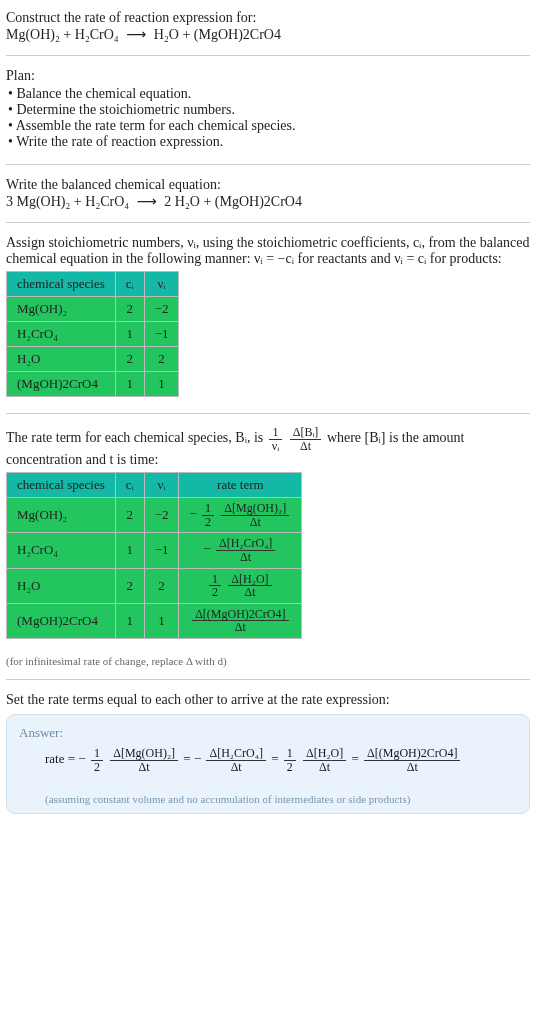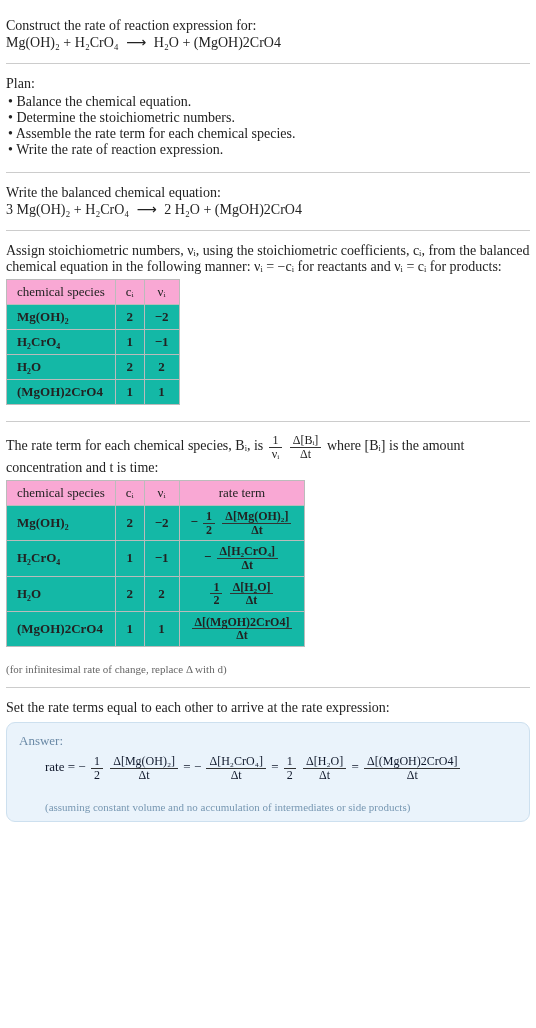--- a/index.html
+++ b/index.html
@@ -5,21 +5,21 @@
   body {
     margin: 0;
     padding: 0;
     font-family: Georgia, 'Times New Roman', serif;
     font-size: 14px;
     color: #222;
     width: 536px;
     background: #fff;
   }
   .container {
-    padding: 12px 6px;
+    padding: 4px 6px;
   }
   .section {
     padding: 6px 0;
   }
   hr.sep {
     border: none;
     border-top: 1px solid #ccc;
     margin: 6px 0;
   }
   .eq {
@@ -36,26 +36,25 @@
   }
   table.data {
     border-collapse: collapse;
     margin: 4px 0;
     font-size: 13px;
   }
   table.data th, table.data td {
     border: 1px solid #bbb;
     padding: 4px 10px;
     text-align: center;
-    background: #14b8a6;
-    font-weight: bold;
+    background: #22c55e;
   }
   table.data th {
     font-weight: normal;
-    background: #f9a8d4;
+    background: #14b8a6;
   }
   table.data td.left, table.data th.left {
     text-align: left;
   }
   .frac {
     display: inline-block;
     vertical-align: middle;
     text-align: center;
     font-size: 12px;
     line-height: 1.05;

